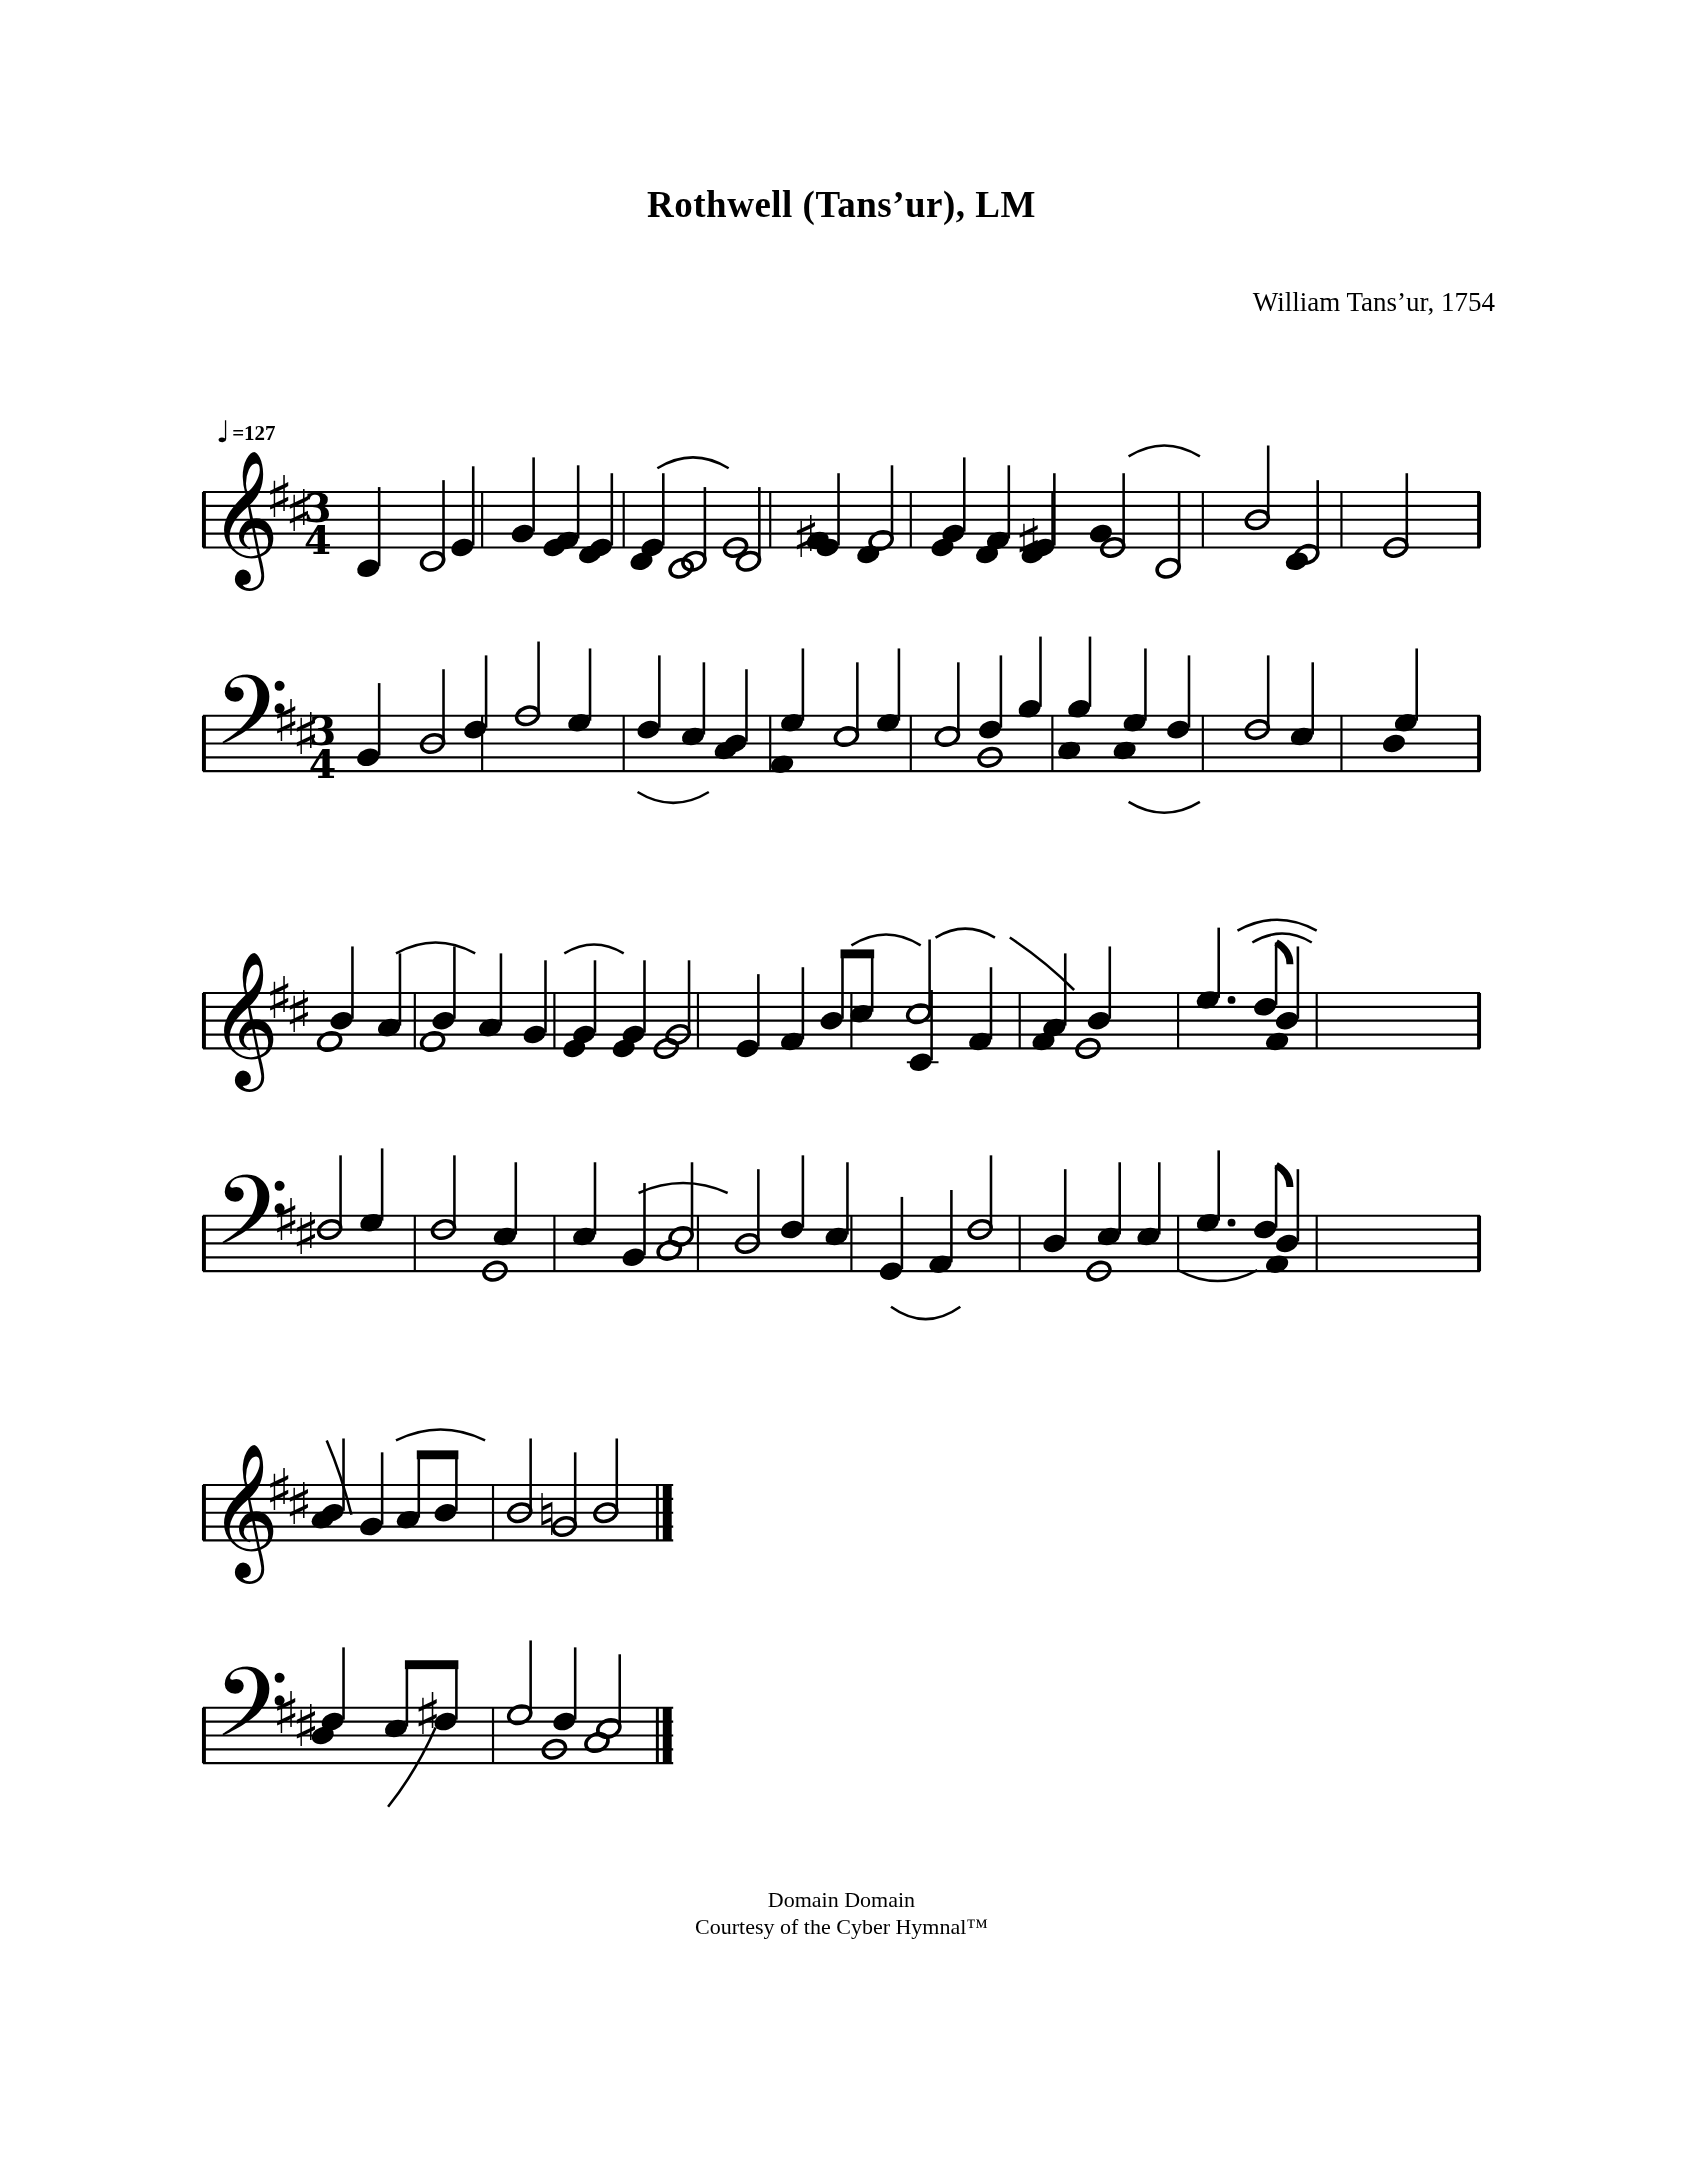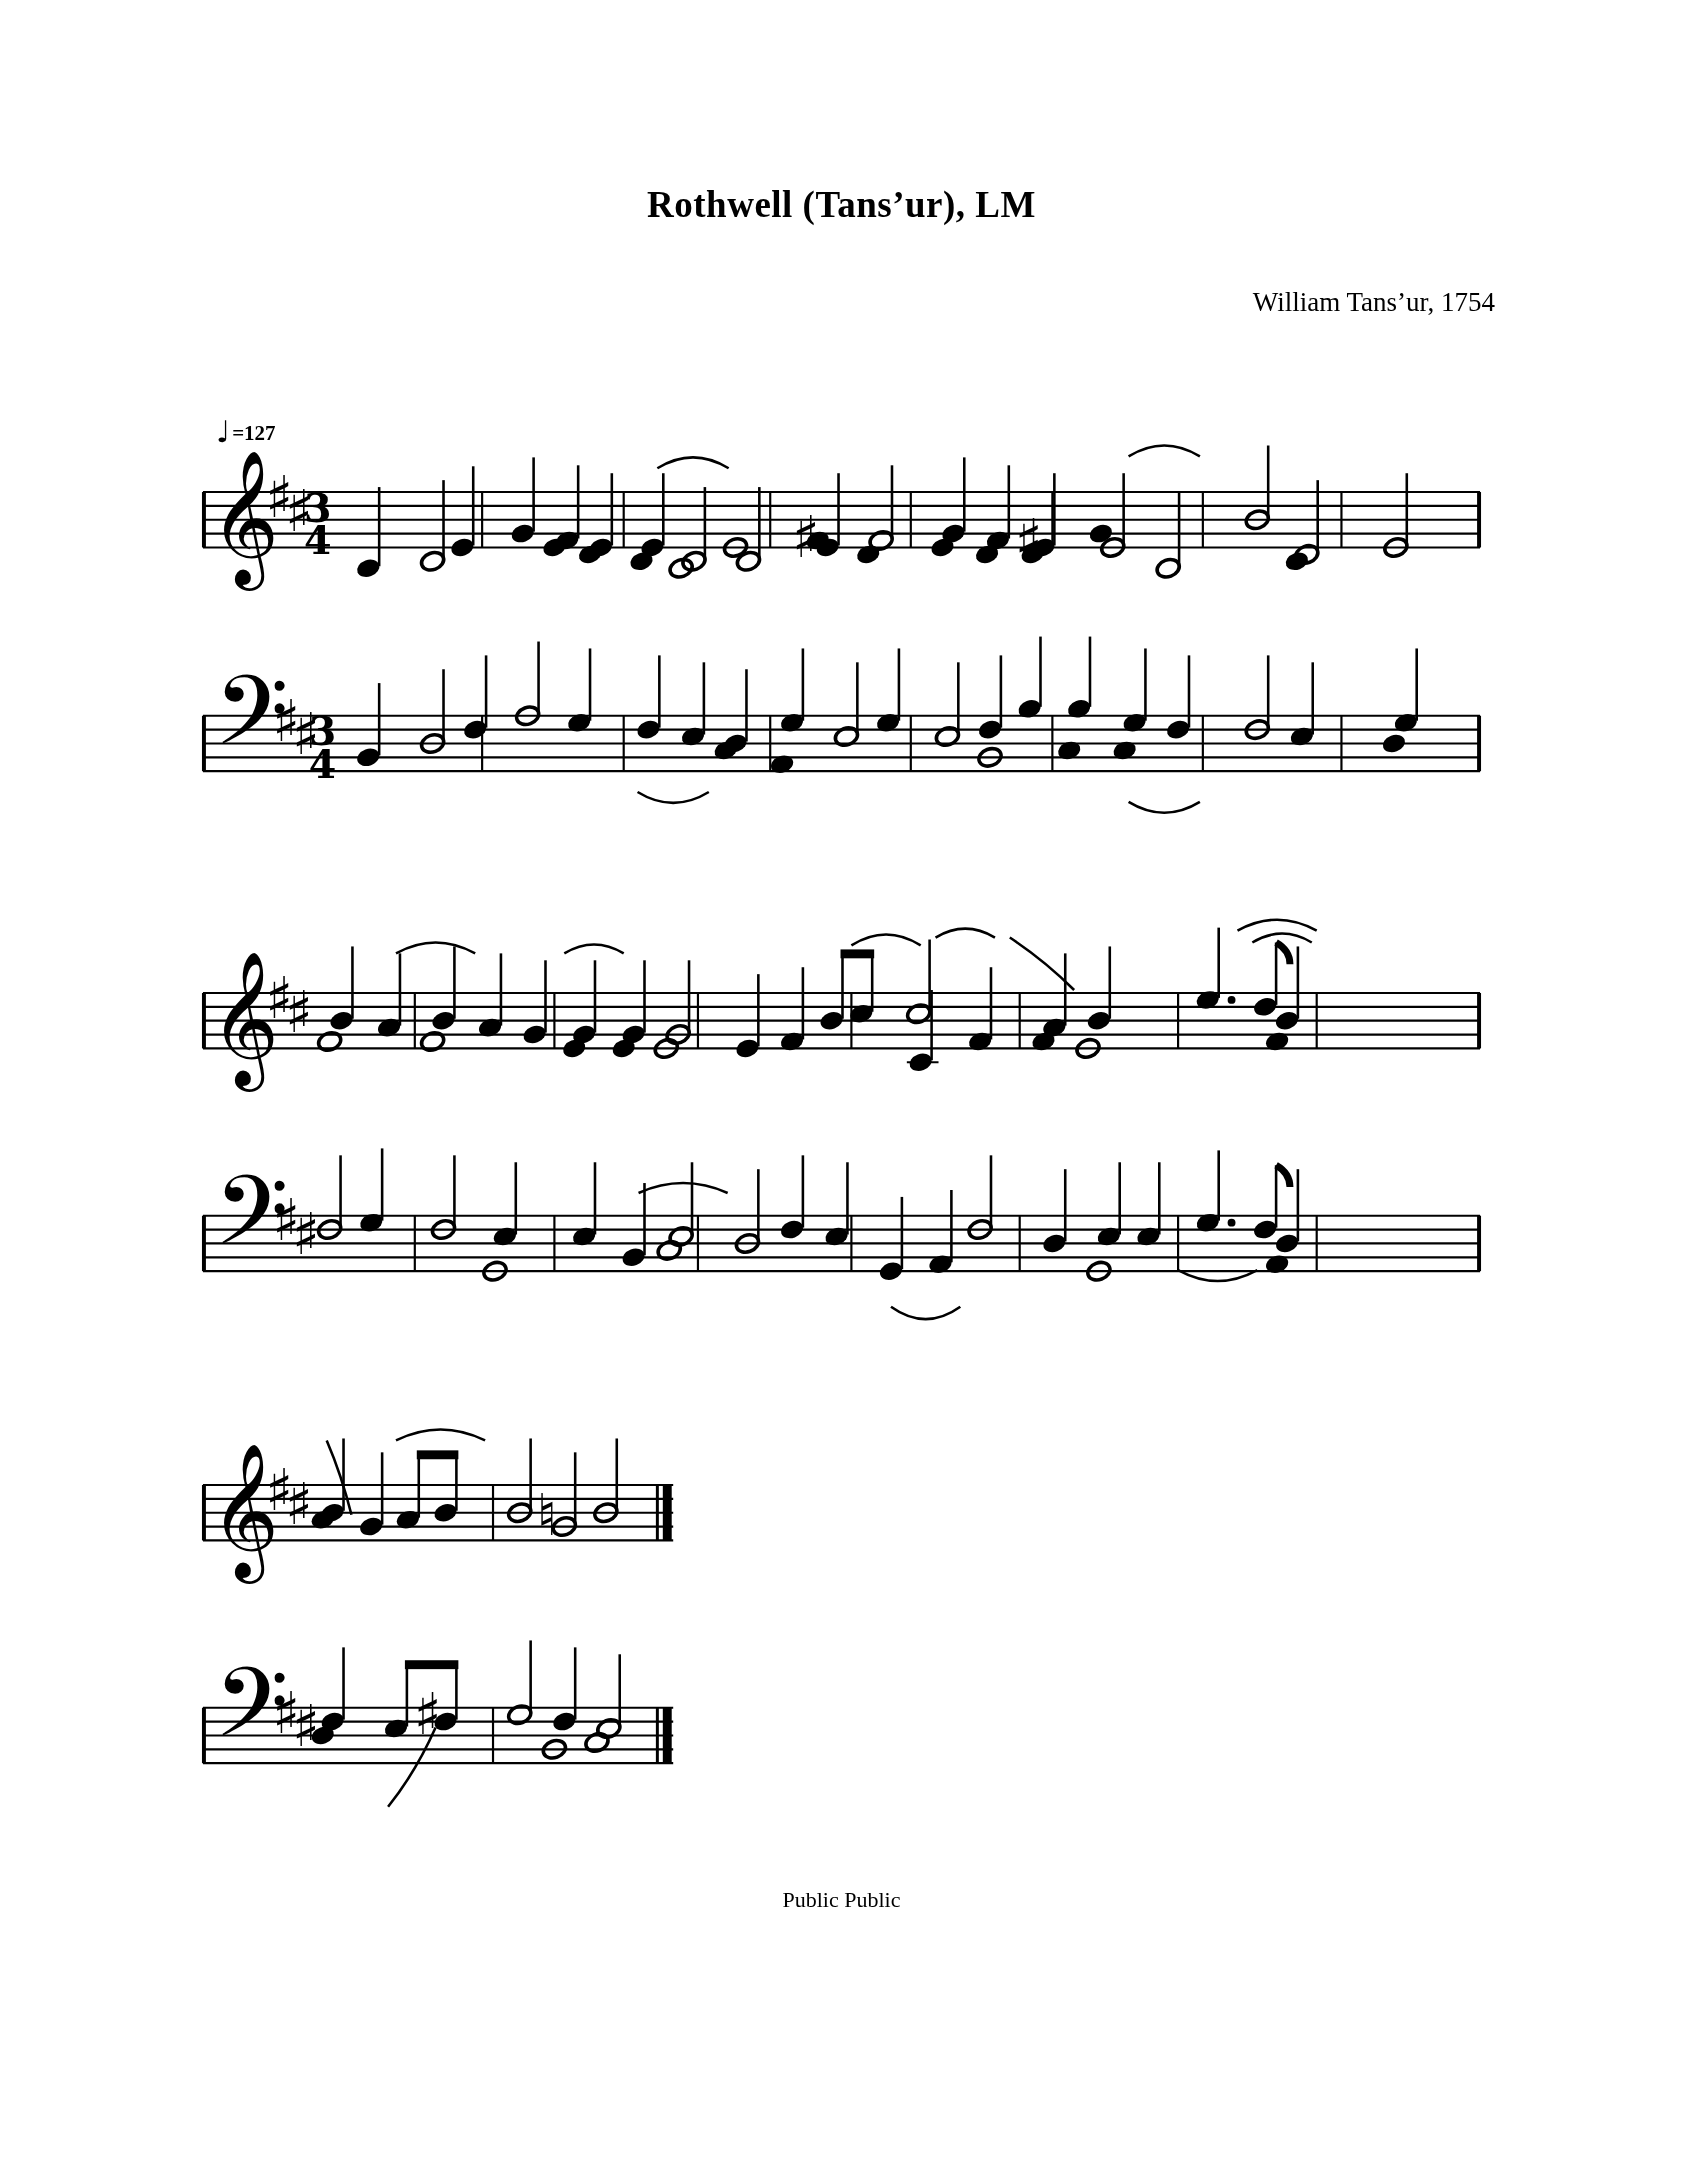--- a/index.html
+++ b/index.html
@@ -552,17 +552,18 @@
         <use href="#nh-open" x="560" y="1767"></use>
         <use href="#nh-open" x="615" y="1746"></use>
           <line x1="626" y1="1744" x2="626" y2="1671" stroke="#000" stroke-width="2.6"></line>
         <use href="#nh-open" x="603" y="1760"></use>
       </g>
       <path d="M392,1825 Q420,1790 440,1745" fill="none" stroke="#000" stroke-width="2.6"></path>
     </g>
   </svg>
 
   <div class="footer">
-    <div>Public Public</div>
+    <div>Domain Domain</div>
+    <div>Courtesy of the Cyber Hymnal™</div>
   </div>
 
 </div>
 
 
 </body></html>

